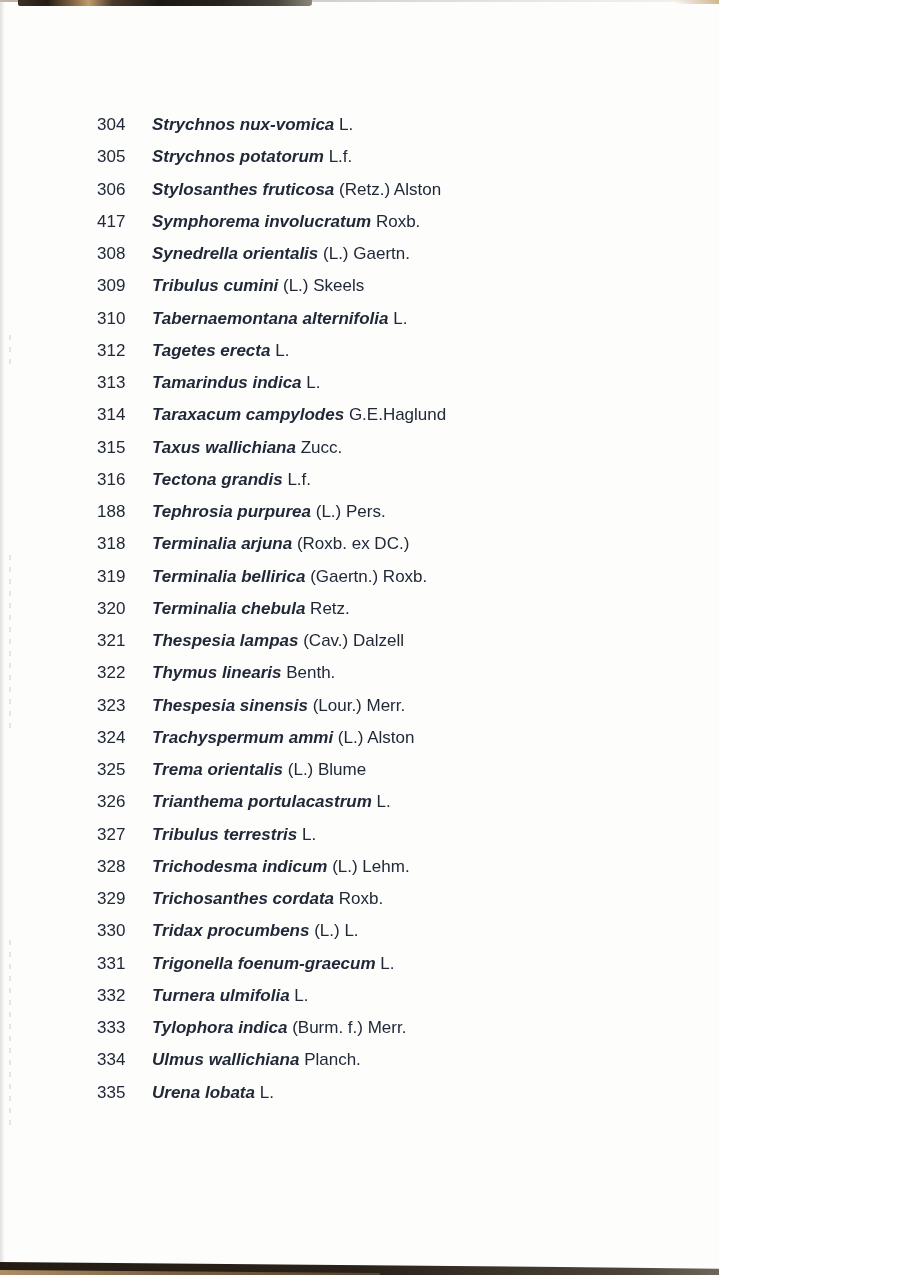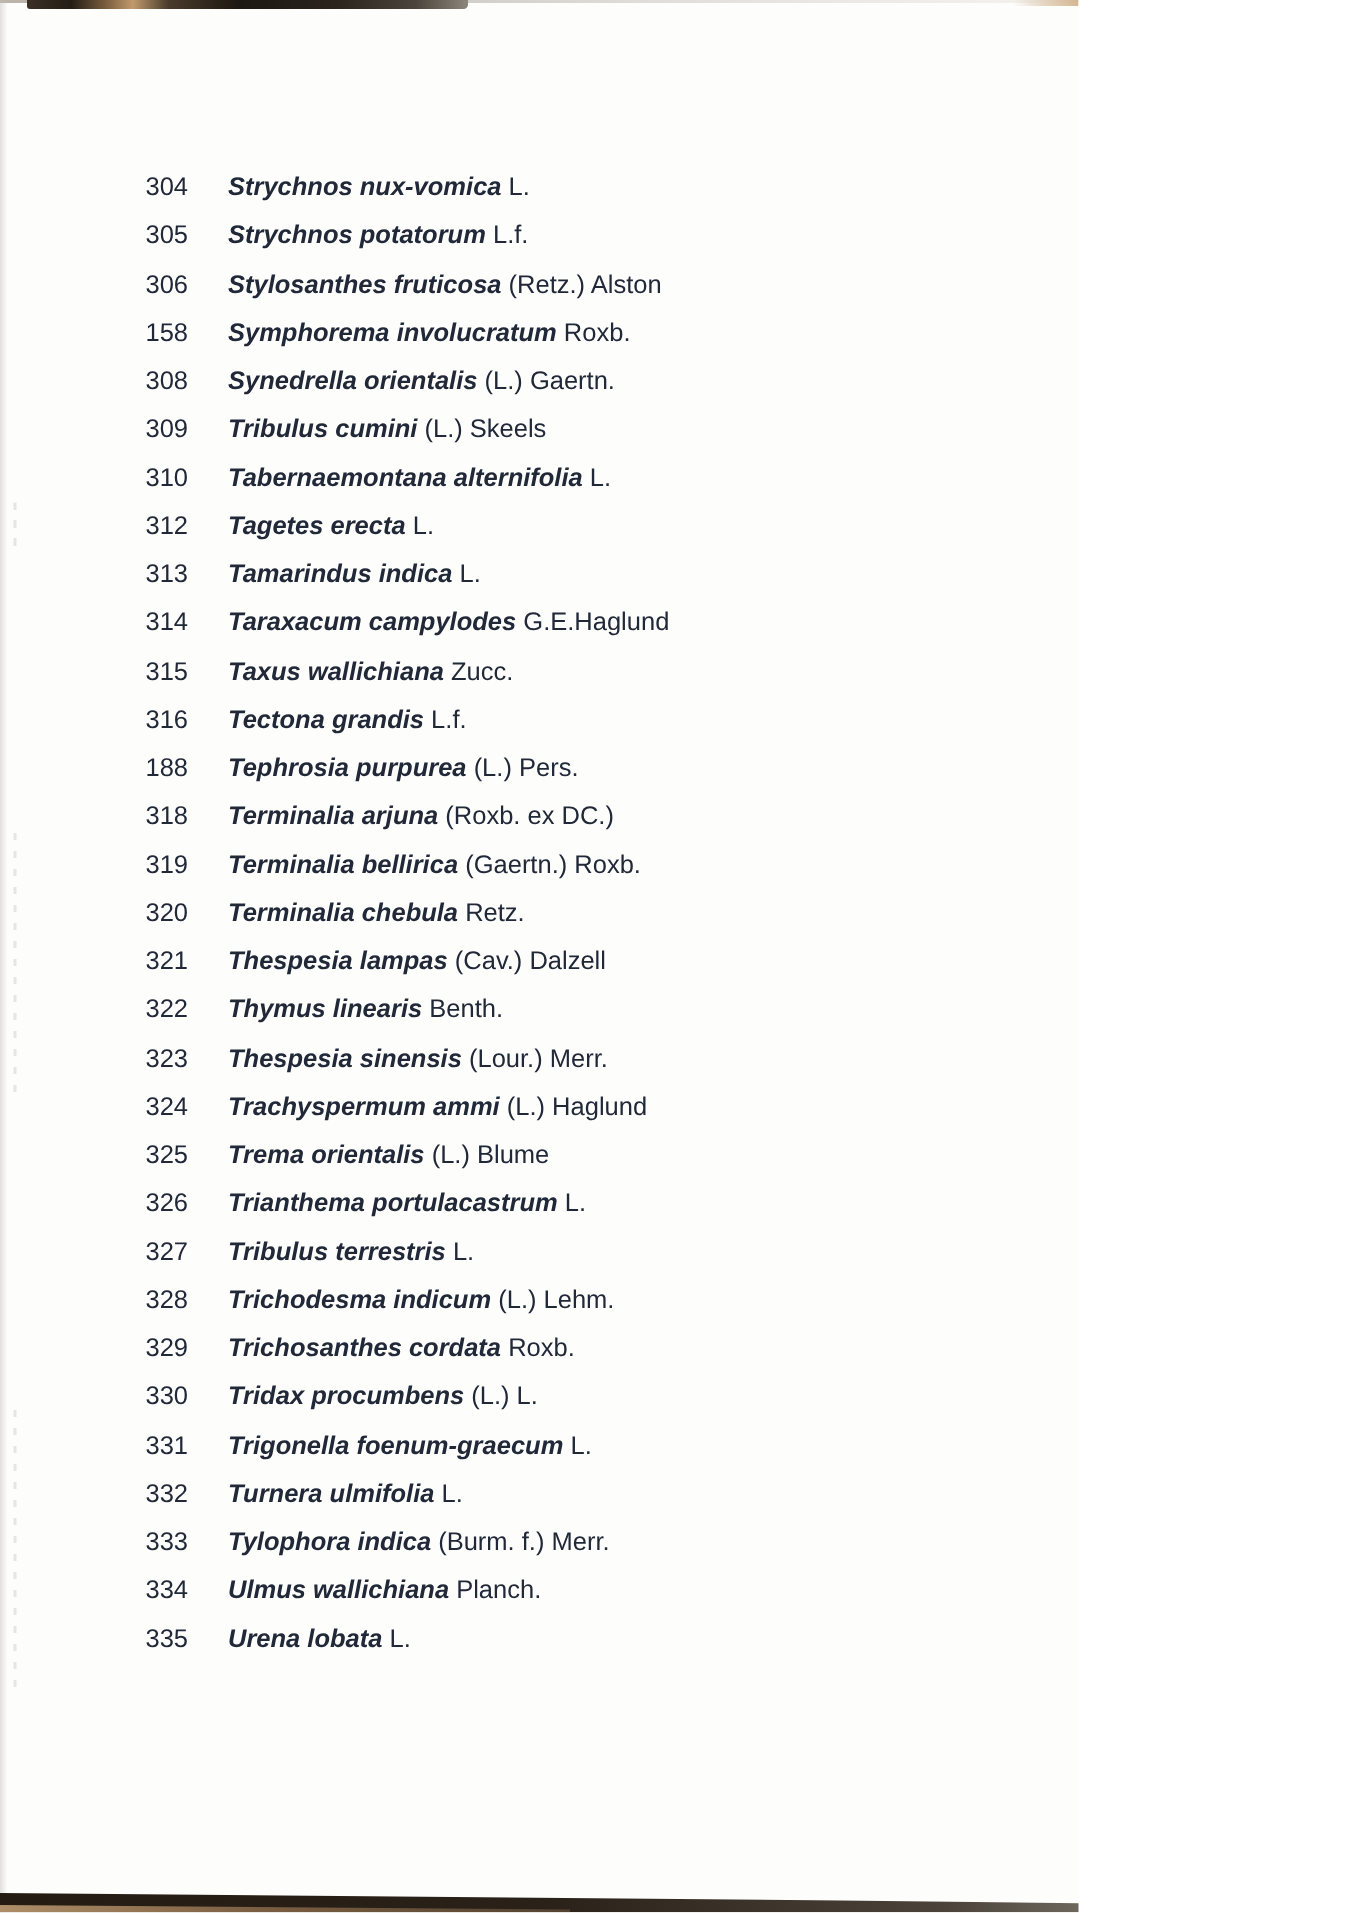--- a/index.html
+++ b/index.html
@@ -131,21 +131,21 @@
       </li>
       <li class="row">
         <span class="num">305</span>
         <span class="name"><em>Strychnos potatorum</em> <span>L.f.</span></span>
       </li>
       <li class="row">
         <span class="num">306</span>
         <span class="name"><em>Stylosanthes fruticosa</em> <span>(Retz.) Alston</span></span>
       </li>
       <li class="row">
-        <span class="num">158</span>
+        <span class="num">417</span>
         <span class="name"><em>Symphorema involucratum</em> <span>Roxb.</span></span>
       </li>
       <li class="row">
         <span class="num">308</span>
         <span class="name"><em>Synedrella orientalis</em> <span>(L.) Gaertn.</span></span>
       </li>
       <li class="row">
         <span class="num">309</span>
         <span class="name"><em>Tribulus cumini</em> <span>(L.) Skeels</span></span>
       </li>
@@ -196,21 +196,21 @@
       <li class="row">
         <span class="num">322</span>
         <span class="name"><em>Thymus linearis</em> <span>Benth.</span></span>
       </li>
       <li class="row">
         <span class="num">323</span>
         <span class="name"><em>Thespesia sinensis</em> <span>(Lour.) Merr.</span></span>
       </li>
       <li class="row">
         <span class="num">324</span>
-        <span class="name"><em>Trachyspermum ammi</em> <span>(L.) Haglund</span></span>
+        <span class="name"><em>Trachyspermum ammi</em> <span>(L.) Alston</span></span>
       </li>
       <li class="row">
         <span class="num">325</span>
         <span class="name"><em>Trema orientalis</em> <span>(L.) Blume</span></span>
       </li>
       <li class="row">
         <span class="num">326</span>
         <span class="name"><em>Trianthema portulacastrum</em> <span>L.</span></span>
       </li>
       <li class="row">

